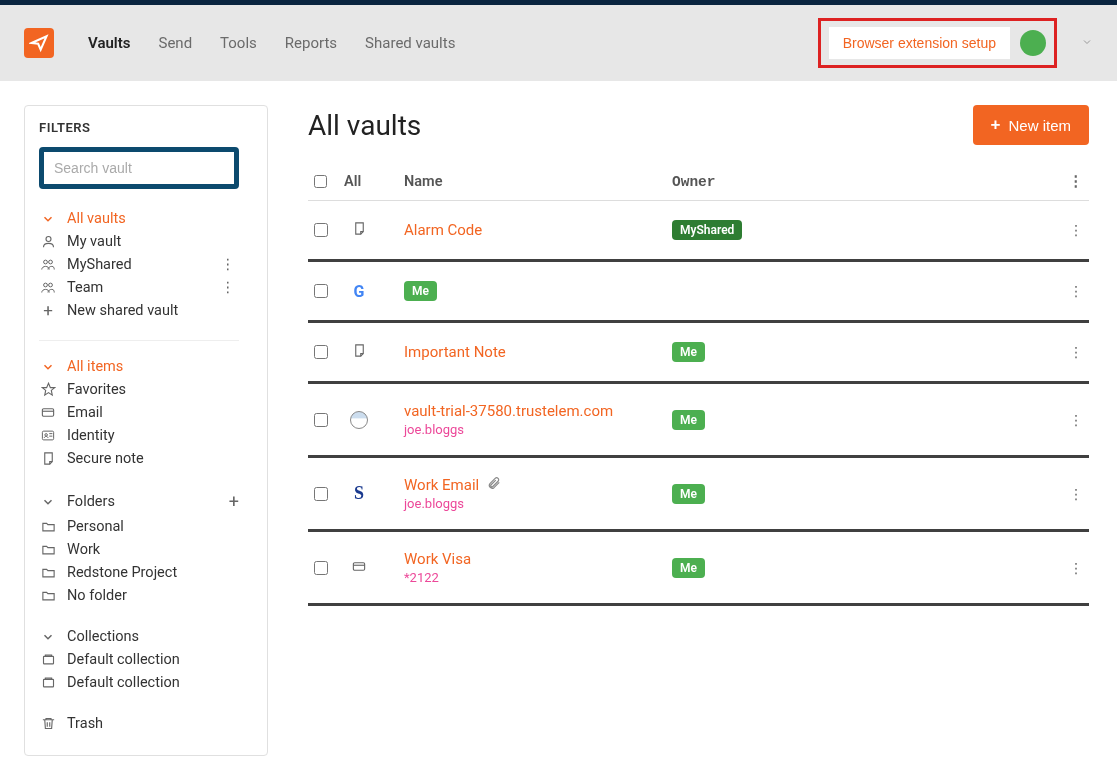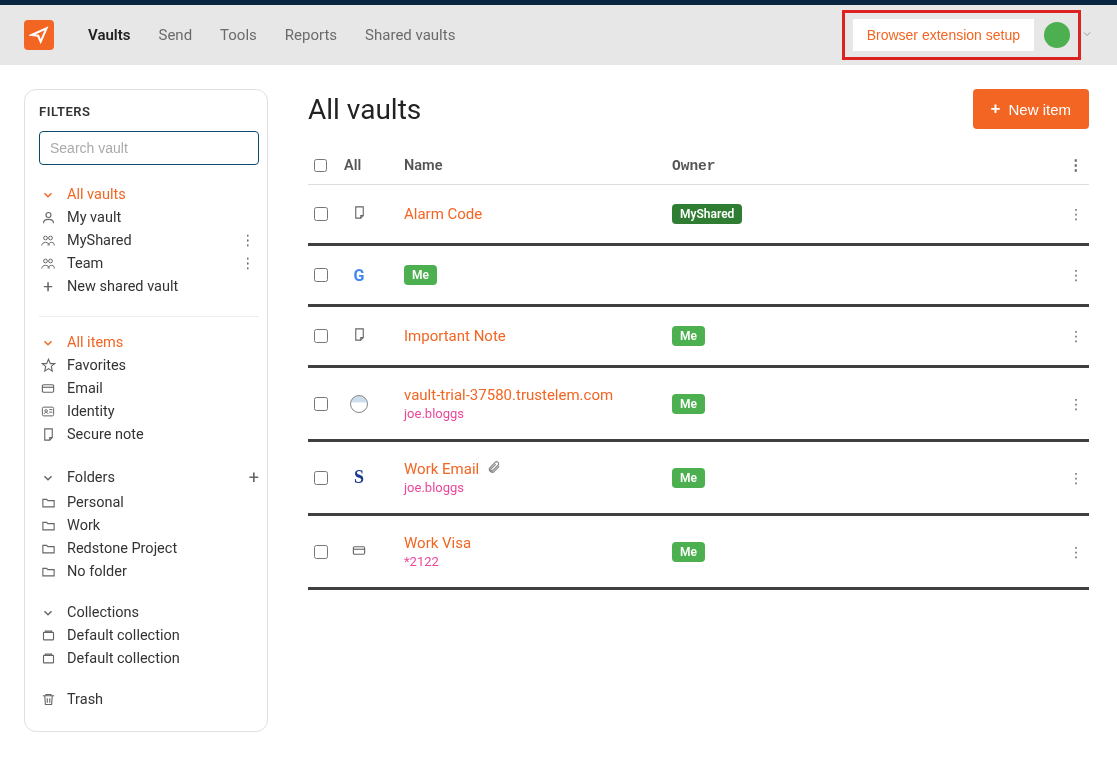--- a/index.html
+++ b/index.html
@@ -1,35 +1,35 @@
 <!DOCTYPE html>
 <html><head>
 <meta charset="utf-8">
 <style>
 * { box-sizing: border-box; margin: 0; padding: 0; }
 body { font-family: -apple-system, BlinkMacSystemFont, "Segoe UI", Roboto, Helvetica, Arial, sans-serif; background: #fff; color: #333; font-size: 14px; }
 
 .topbar-stripe { height: 5px; background: #0a2540; }
-.topbar { background: #e7e7e7; height: 60px; display: flex; align-items: center; padding: 0 24px; }
+.topbar { background: #e7e7e7; height: 76px; display: flex; align-items: center; padding: 0 24px; }
 .logo { width: 30px; height: 30px; background: #f26522; border-radius: 4px; display: flex; align-items: center; justify-content: center; color: #fff; margin-right: 34px; position: relative; }
 .logo svg { width: 20px; height: 20px; }
 .topnav { display: flex; gap: 28px; }
 .topnav-item { color: #6b6b6b; cursor: pointer; font-size: 15px; }
 .topnav-item.active { color: #222; font-weight: 600; }
-.topbar-right { margin-left: auto; display: flex; align-items: center; gap: 0; }
+.topbar-right { margin-left: auto; display: flex; align-items: center; gap: 24px; }
 .browser-ext-box { border: 3px solid #d22; padding: 6px 8px; display: flex; align-items: center; gap: 10px; }
 .browser-ext-btn { background: #fff; color: #f26522; border: none; padding: 8px 14px; font-size: 14px; cursor: pointer; }
 .avatar { width: 26px; height: 26px; border-radius: 50%; background: #4caf50; color: #fff; font-size: 10px; display: flex; align-items: center; justify-content: center; }
 .chev-avatar { color: #999; }
 
 .layout { display: flex; }
 .sidebar { width: 280px; padding: 24px 12px 24px 24px; }
-.filters-card { border: 1px solid #e0e0e0; border-radius: 12px; padding: 14px 8px 20px 14px; }
+.filters-card { border: 1px solid #e0e0e0; border-radius: 4px; padding: 14px 28px 20px 14px; }
 .filters-title { font-weight: 600; letter-spacing: 0.5px; font-size: 13px; color: #333; margin-bottom: 12px; }
-.search-input { width: 100%; border: 1px solid #0c4a6e; border-radius: 4px; padding: 8px 10px; font-size: 14px; color: #555; margin-bottom: 18px; }
+.search-input { width: 100%; border: 5px solid #0c4a6e; border-radius: 4px; padding: 8px 10px; font-size: 14px; color: #555; margin-bottom: 18px; }
 .search-input::placeholder { color: #aaa; }
 
 .side-group { margin-bottom: 18px; }
 .side-row { display: flex; align-items: center; gap: 10px; padding: 3px 0; cursor: pointer; color: #333; font-size: 14.5px; }
 .side-row.orange { color: #f26522; }
 .side-row .icon { width: 18px; display: flex; justify-content: center; color: #666; }
 .side-row.orange .icon { color: #f26522; }
 .side-row .row-spacer { margin-left: auto; }
 .side-row .dots { color: #666; cursor: pointer; padding: 0 4px; }
 .side-row .plus { color: #666; font-size: 18px; }

